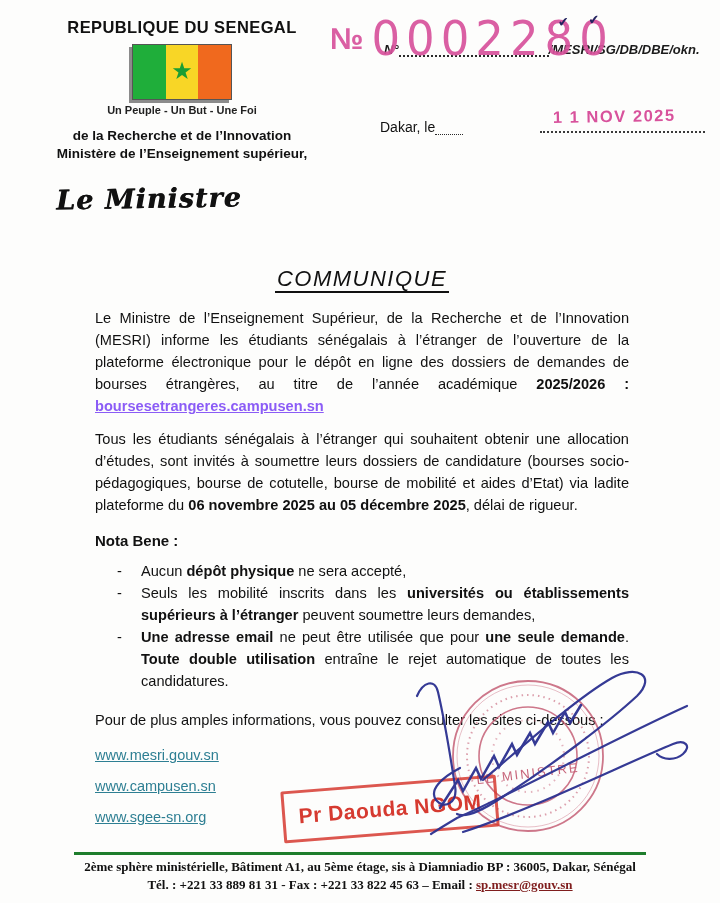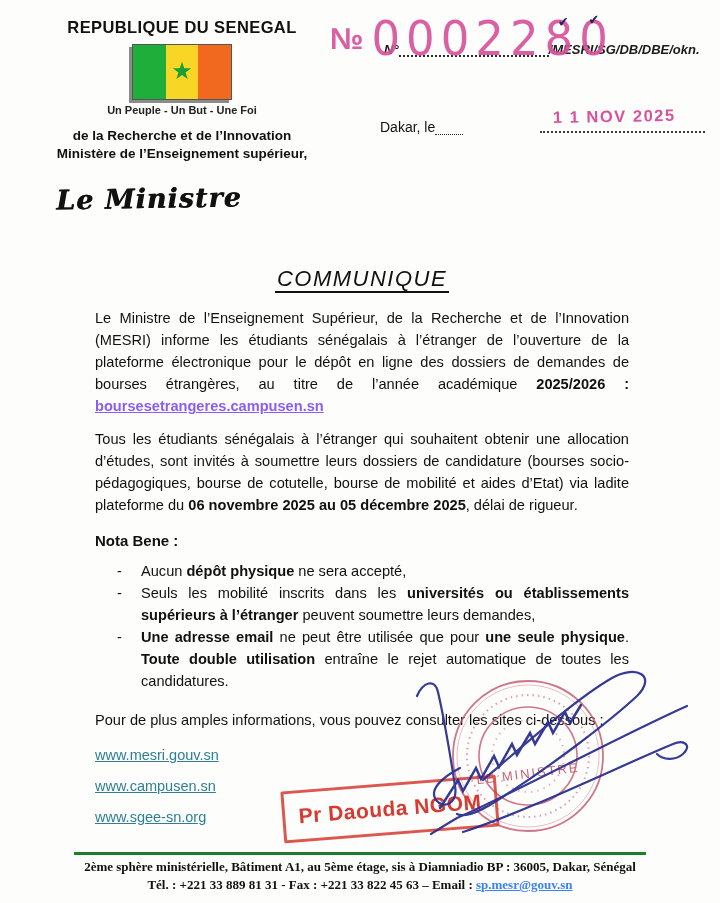--- a/index.html
+++ b/index.html
@@ -65,21 +65,21 @@
   .stamp-svg, .sig-svg { position:absolute; left:365px; top:648px; width:335px; height:215px; pointer-events:none; }
   .stamp-svg { z-index:4; } .sig-svg { z-index:6; }
   .red-stamp { position:absolute; left:282px; top:783px; width:216px; height:52px; z-index:5;
                border:3px solid rgba(214,58,48,.85); border-radius:2px; transform:rotate(-4.5deg);
                display:flex; align-items:center; justify-content:center;
                color:#d63a30; font-weight:bold; font-size:21px; letter-spacing:.5px; }
   
   .footer-rule { position:absolute; left:74px; top:852px; width:572px; height:3px; background:#1e7d2c; }
   .footer-text { position:absolute; left:0; top:858px; width:720px; text-align:center;
                  font-family:"Liberation Serif", serif; font-weight:bold; font-size:13px; line-height:18px; }
-  .footer-email { color:#3b82f6; text-decoration:underline; cursor:pointer; }
+  .footer-email { color:#7f1d1d; text-decoration:underline; cursor:pointer; }
 </style>
 </head>
 <body>
 
 <div class="page">
 
   <div class="hdr-left">
     <div class="republic">REPUBLIQUE DU SENEGAL</div>
     <div class="flag-wrap">
       <div class="flag-stripe stripe-green"></div>
@@ -125,21 +125,21 @@
     <div class="nota">Nota Bene :</div>
 
     <ul class="nb-list">
       <li>
         <span class="nb-marker">-</span><span>Aucun </span><b>dépôt physique</b><span> ne sera accepté,</span>
       </li>
       <li>
         <span class="nb-marker">-</span><span>Seuls les mobilité inscrits dans les </span><b>universités ou établissements supérieurs à l’étranger</b><span> peuvent soumettre leurs demandes,</span>
       </li>
       <li>
-        <span class="nb-marker">-</span><b>Une adresse email</b><span> ne peut être utilisée que pour </span><b>une seule physique</b><span>. </span><b>Toute double utilisation</b><span> entraîne le rejet automatique de toutes les candidatures.</span>
+        <span class="nb-marker">-</span><b>Une adresse email</b><span> ne peut être utilisée que pour </span><b>une seule demande</b><span>. </span><b>Toute double utilisation</b><span> entraîne le rejet automatique de toutes les candidatures.</span>
       </li>
     </ul>
 
     <p class="para info">Pour de plus amples informations, vous pouvez consulter les sites ci-dessous :</p>
 
     <div class="sites">
       <span class="site-link">www.mesri.gouv.sn</span>
       <span class="site-link">www.campusen.sn</span>
       <span class="site-link">www.sgee-sn.org</span>
     </div>

